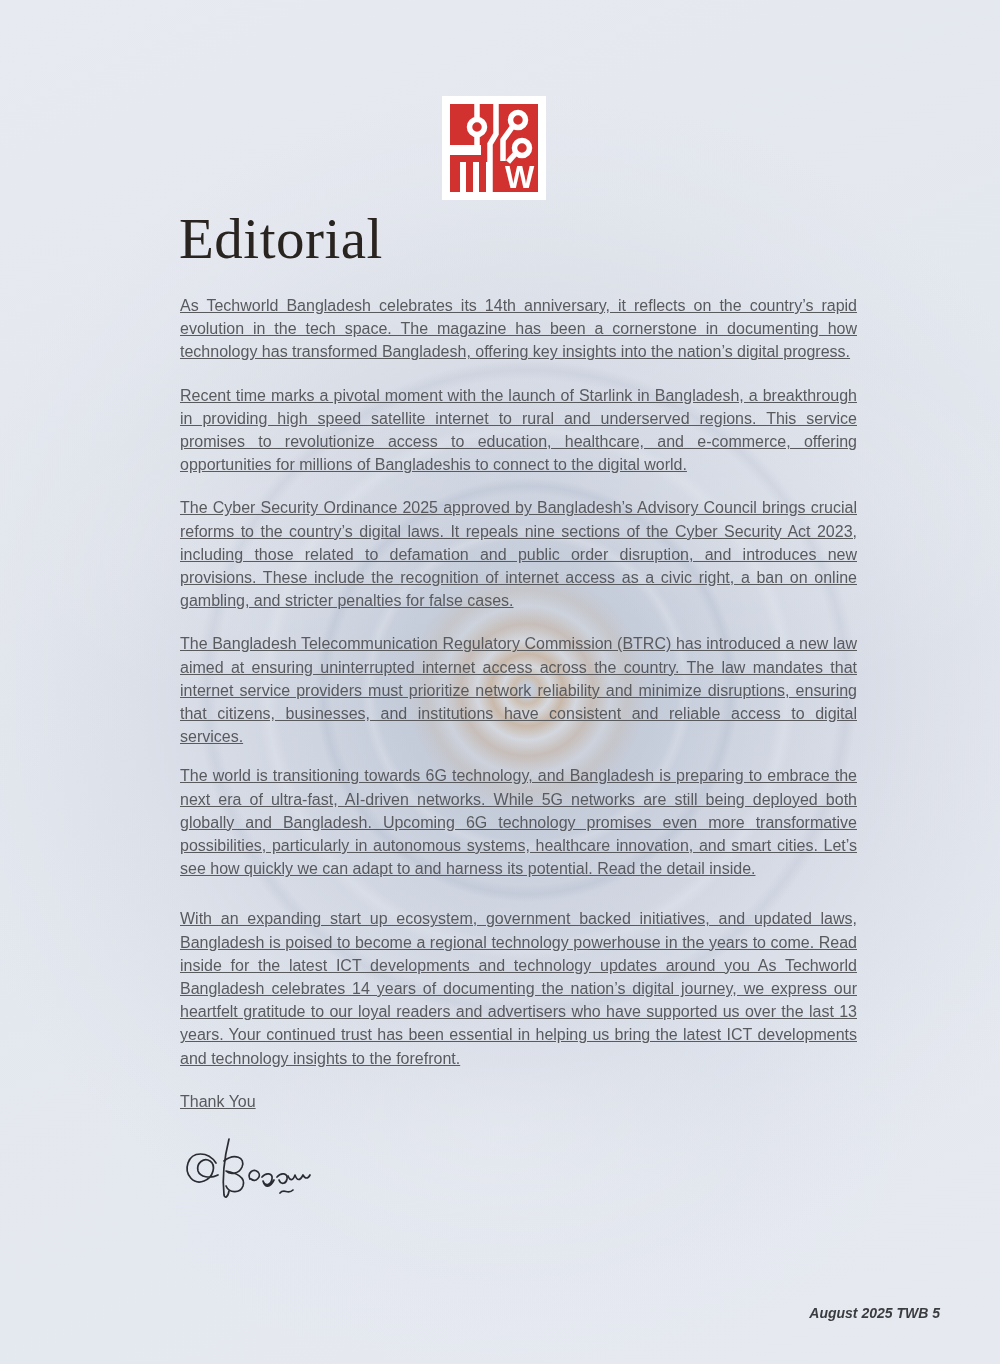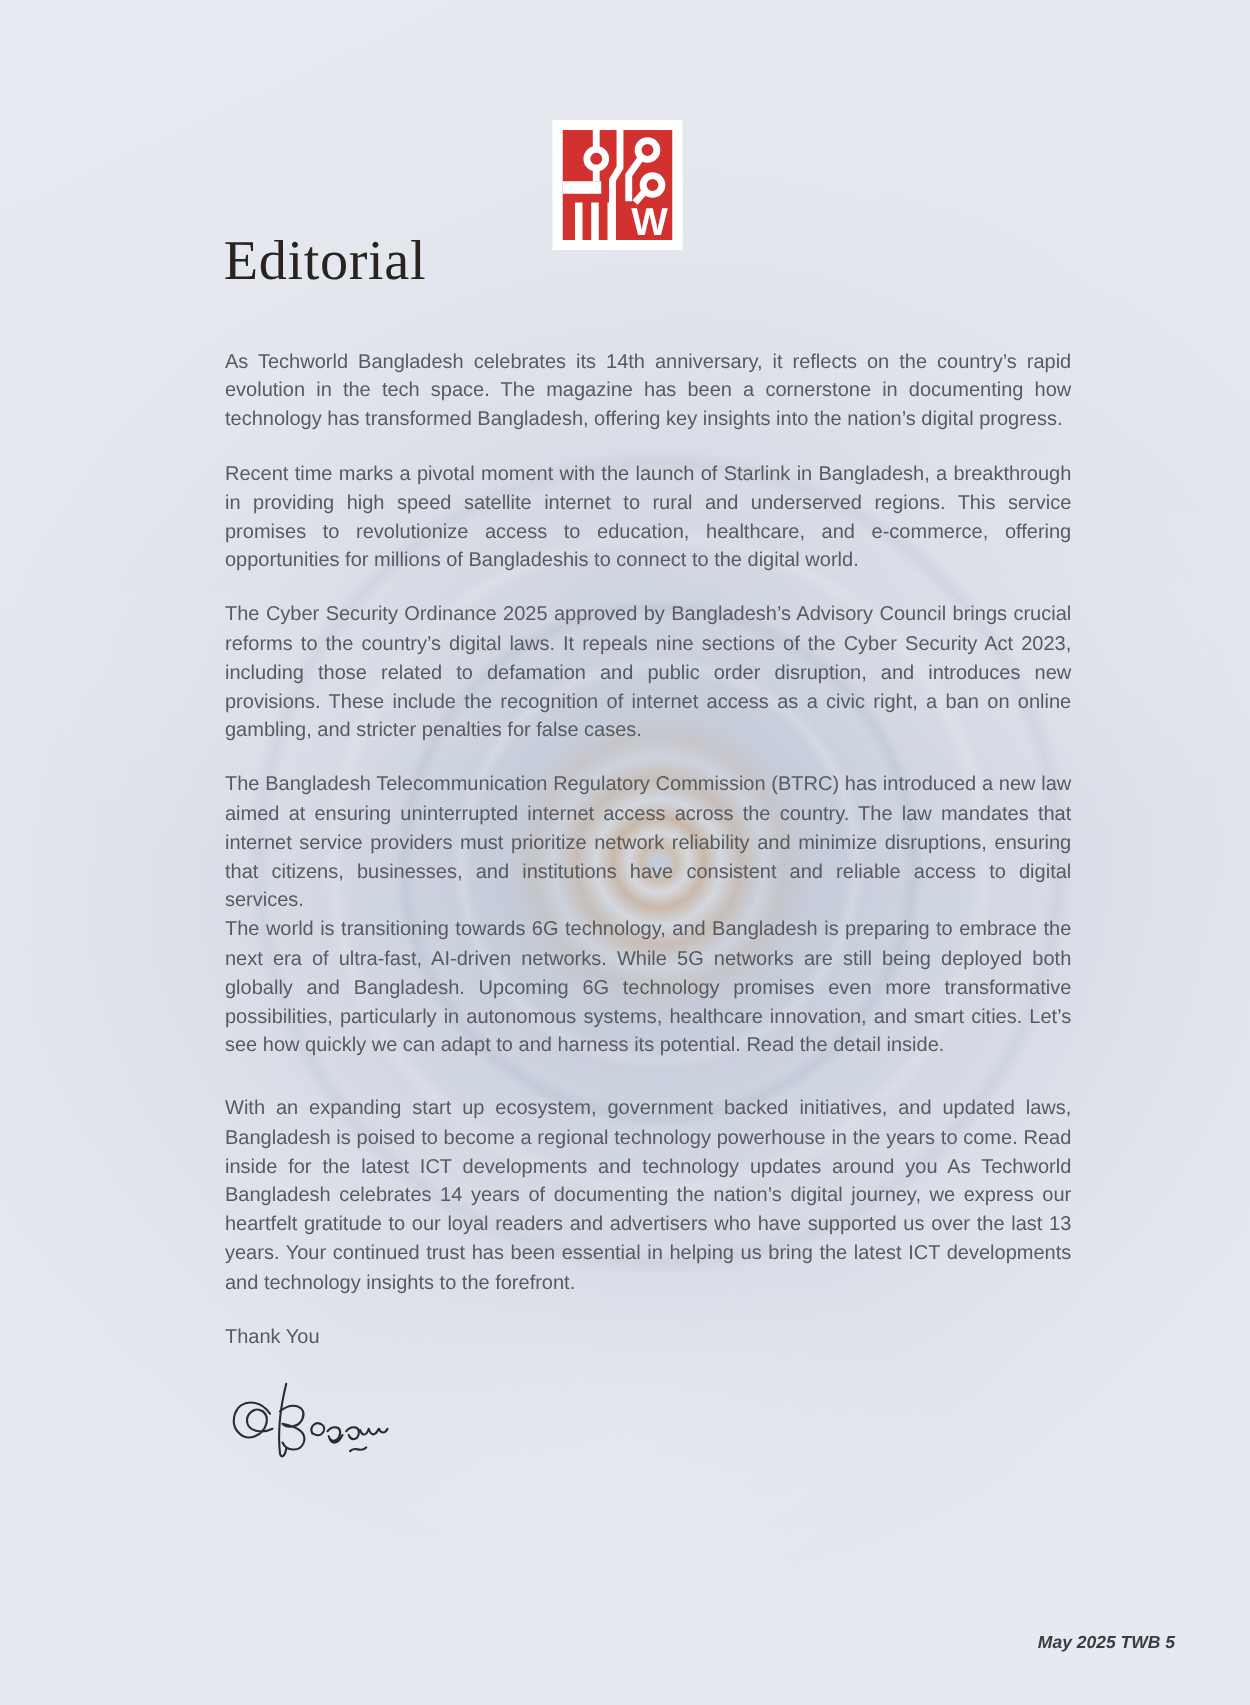--- a/index.html
+++ b/index.html
@@ -18,30 +18,30 @@
       radial-gradient(circle at 527px 690px, rgba(125,140,170,0.30) 130px, rgba(145,157,183,0.26) 210px, rgba(162,171,194,0.22) 300px, rgba(178,185,205,0.14) 400px, rgba(195,200,216,0.08) 500px, rgba(195,200,216,0) 600px),
       radial-gradient(ellipse 420px 240px at 500px 1130px, rgba(234,237,243,0.85) 0%, rgba(226,231,239,0.4) 60%, rgba(226,231,239,0) 100%),
       radial-gradient(ellipse 300px 180px at 745px 520px, rgba(255,255,255,0.25) 0%, rgba(255,255,255,0) 100%),
       radial-gradient(ellipse 280px 160px at 300px 560px, rgba(255,255,255,0.22) 0%, rgba(255,255,255,0) 100%);
   }
   .logo-box{
     position:absolute;left:442px;top:96px;width:104px;height:104px;
     background:#ffffff;display:flex;align-items:center;justify-content:center;
   }
   .page-title{
-    position:absolute;left:179px;top:182px;
+    position:absolute;left:179px;top:206px;
     font-family:"Liberation Serif","DejaVu Serif",serif;
-    font-size:45px;color:#29241f;letter-spacing:0.5px;
+    font-size:57px;color:#29241f;letter-spacing:0.5px;
   }
   .content{
     position:absolute;left:180px;top:278px;width:677px;
     color:#595a5e;font-size:16px;line-height:23.2px;
     text-align:justify;
   }
-  .content p{margin:0 0 20px 0;}
+  .content p{margin:16px 0 20px 0;text-decoration:underline;}
   .content p.no-gap{margin-bottom:0;}
   .content p.big-gap{margin-bottom:27px;}
   .closing{margin:4px 0 10px 0;text-align:left;}
   .signature{display:block;margin:2px 0 0 2px;}
   .author{
     margin-top:20px;font-weight:bold;color:#323338;font-size:17px;text-align:left;
   }
   .page-footer{
     position:absolute;right:60px;top:1305px;
     font-style:italic;font-weight:600;font-size:14px;color:#3b3c40;
@@ -97,15 +97,15 @@
         <path d="M68,46 C65,40 71,35 76,39 C80,43 74,50 69,46"></path>
         <path d="M80,44 C84,39 91,40 90,46 C89,52 83,54 81,48 C83,55 88,55 92,47"></path>
         <path d="M95,44 C99,39 106,40 105,46 C104,51 99,52 97,47"></path>
         <path d="M106,43 C108,48 111,48 113,42 C115,48 118,48 121,42 C123,46 126,46 128,42"></path>
         <path d="M98,60 C102,55 106,62 111,57"></path>
       </g>
     </svg>
 
   </div>
 
-  <div class="page-footer">May 2025 TWB 5</div>
+  <div class="page-footer">August 2025 TWB 5</div>
 
 </div>
 
 </body></html>

